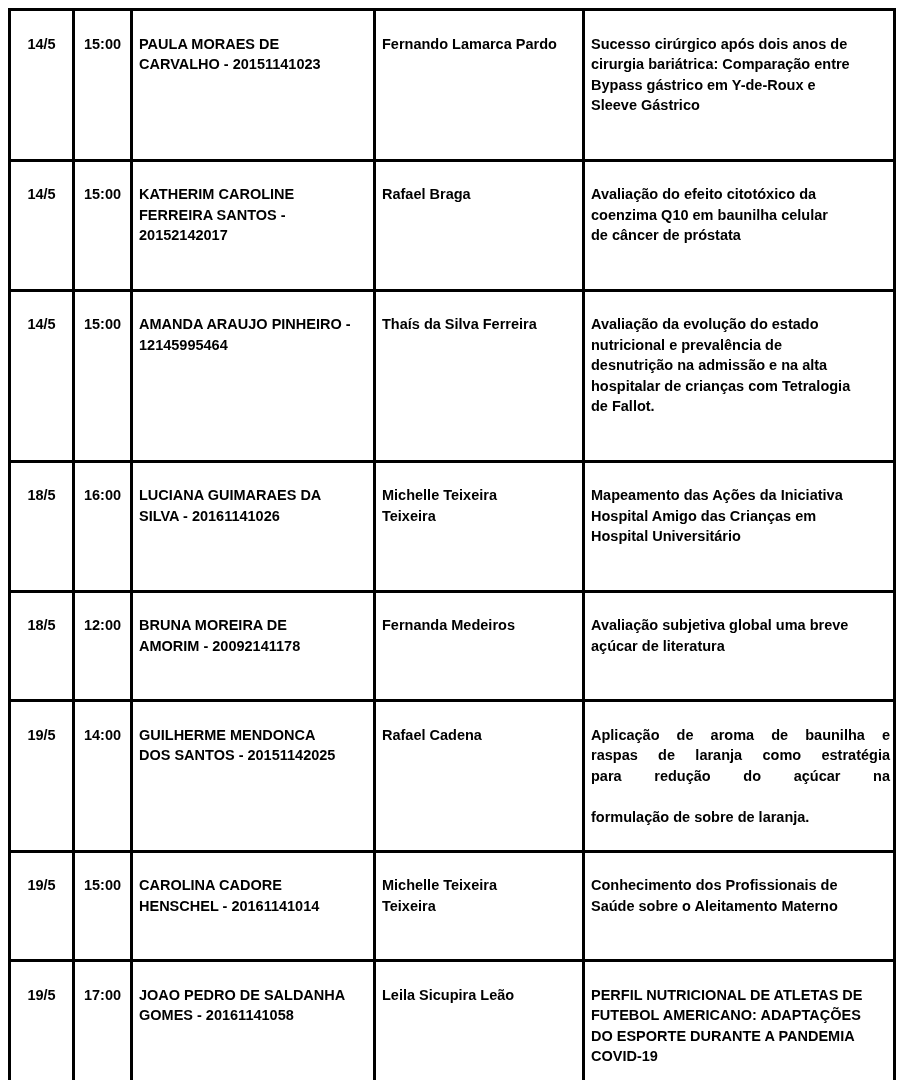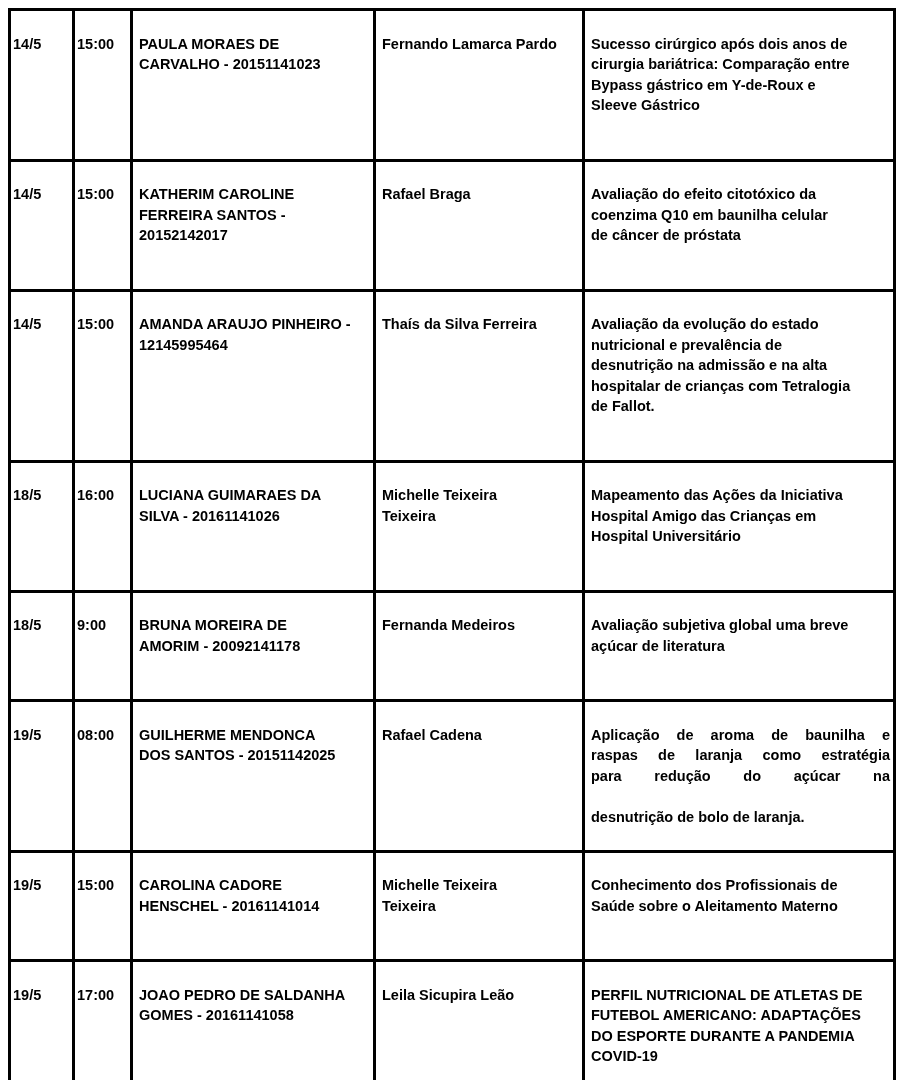--- a/index.html
+++ b/index.html
@@ -33,21 +33,21 @@
     vertical-align: top;
     padding: 2px 3px 2px 6px;
     color: #000000;
     font-size: 14.5px;
     font-weight: bold;
     line-height: 20.5px;
     white-space: pre-line;
     overflow: hidden;
   }
   td.c-date, td.c-time {
-    text-align: left;
+    text-align: center;
     padding-left: 2px;
     padding-right: 2px;
   }
   .cell-text { display: block; }
   .justify-lines {
     text-align: justify;
     text-align-last: justify;
   }
 </style>
 </head>
@@ -150,54 +150,54 @@
 Hospital Amigo das Crianças em
 Hospital Universitário</span>
         <span class="cell-text"></span>
       </td>
     </tr>
         <tr style="height: 43px;">
       <td class="c-date">
         <span class="cell-text">18/5</span>
       </td>
       <td class="c-time">
-        <span class="cell-text">9:00</span>
+        <span class="cell-text">12:00</span>
       </td>
       <td>
         <span class="cell-text">BRUNA MOREIRA DE
 AMORIM - 20092141178</span>
       </td>
       <td>
         <span class="cell-text">Fernanda Medeiros</span>
       </td>
       <td>
         <span class="cell-text">Avaliação subjetiva global uma breve
 açúcar de literatura</span>
         <span class="cell-text"></span>
       </td>
     </tr>
         <tr style="height: 107px;">
       <td class="c-date">
         <span class="cell-text">19/5</span>
       </td>
       <td class="c-time">
-        <span class="cell-text">08:00</span>
+        <span class="cell-text">14:00</span>
       </td>
       <td>
         <span class="cell-text">GUILHERME MENDONCA
 DOS SANTOS - 20151142025</span>
       </td>
       <td>
         <span class="cell-text">Rafael Cadena</span>
       </td>
       <td>
         <span class="cell-text justify-lines">Aplicação de aroma de baunilha e
 raspas de laranja como estratégia
 para redução do açúcar na</span>
-        <span class="cell-text">desnutrição de bolo de laranja.</span>
+        <span class="cell-text">formulação de sobre de laranja.</span>
       </td>
     </tr>
         <tr style="height: 68px;">
       <td class="c-date">
         <span class="cell-text">19/5</span>
       </td>
       <td class="c-time">
         <span class="cell-text">15:00</span>
       </td>
       <td>

